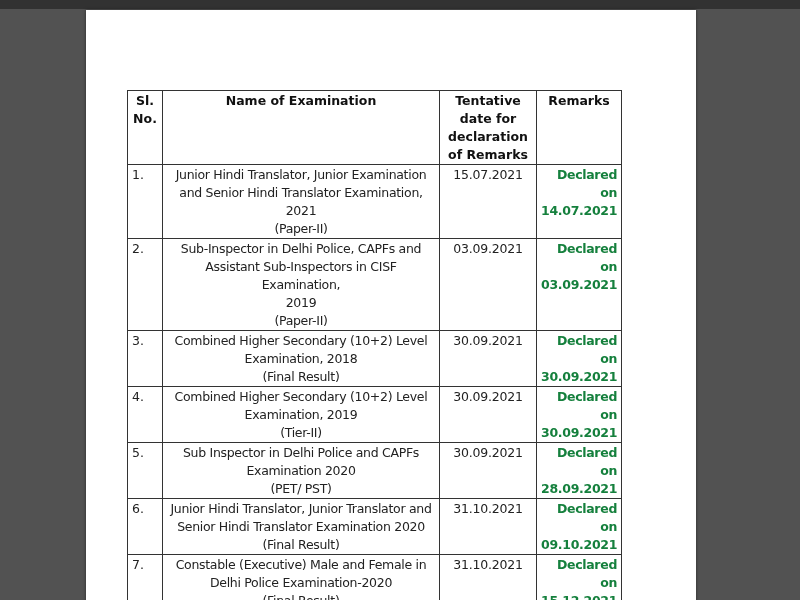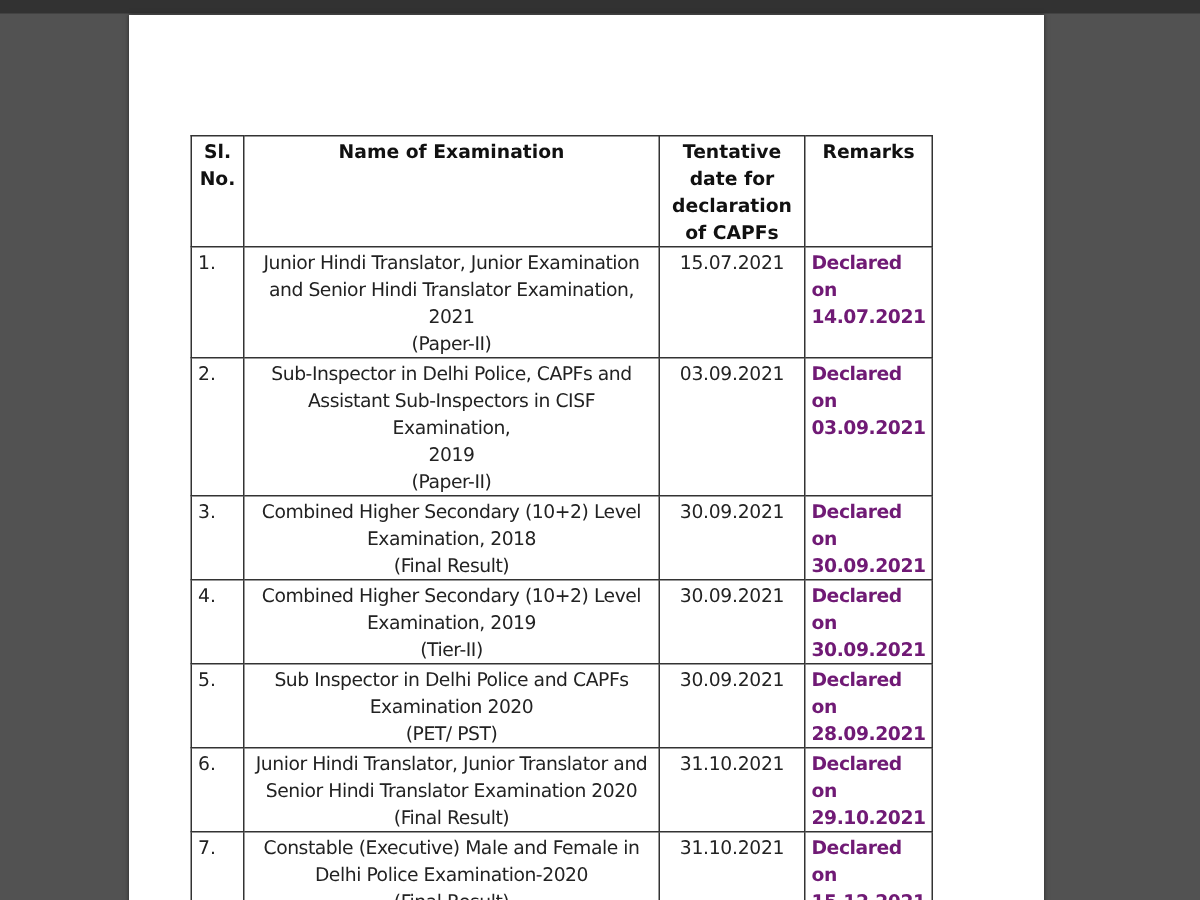--- a/index.html
+++ b/index.html
@@ -41,37 +41,37 @@
   table.results th {
     font-weight:bold; color:#111; text-align:center;
   }
   th.col-sl { width:26px; text-align:left;margin-top:31px; }
   th.col-name { width:268px; }
   th.col-date { width:88px; }
   th.col-remarks { width:76px; }
   td.sl { text-align:left; }
   td.name { text-align:center; letter-spacing:-0.3px; }
   td.date { text-align:center; letter-spacing:-0.2px; }
-  td.remarks { font-weight:bold; color:#701a75; text-align:left; letter-spacing:-0.3px;margin-left:48px; }
+  td.remarks { font-weight:bold; color:#15803d; text-align:right; letter-spacing:-0.3px;margin-left:48px; }
   .name-line { display:block; }
   tr.hdr th { height:70px; }
 </style>
 </head>
 <body>
 
 <div class="topbar"></div>
 
 <div class="page">
 
   <table class="results">
     <thead>
       <tr class="hdr">
         <th class="col-sl">Sl. No.</th>
         <th class="col-name">Name of Examination</th>
-        <th class="col-date">Tentative date for declaration of CAPFs</th>
+        <th class="col-date">Tentative date for declaration of Remarks</th>
         <th class="col-remarks">Remarks</th>
       </tr>
     </thead>
     <tbody id="rows">
         <tr>
           <td class="sl">1.</td>
           <td class="name">
             <span class="name-line">Junior Hindi Translator, Junior Examination</span>
             <span class="name-line">and Senior Hindi Translator Examination, 2021</span>
             <span class="name-line">(Paper-II)</span>
@@ -138,21 +138,21 @@
         <tr>
           <td class="sl">6.</td>
           <td class="name">
             <span class="name-line">Junior Hindi Translator, Junior Translator and</span>
             <span class="name-line">Senior Hindi Translator Examination 2020</span>
             <span class="name-line">(Final Result)</span>
           </td>
           <td class="date">31.10.2021</td>
           <td class="remarks">
             <span class="name-line">Declared on</span>
-            <span class="name-line">29.10.2021</span>
+            <span class="name-line">09.10.2021</span>
           </td>
         </tr>
         <tr>
           <td class="sl">7.</td>
           <td class="name">
             <span class="name-line">Constable (Executive) Male and Female in</span>
             <span class="name-line">Delhi Police Examination-2020</span>
             <span class="name-line">(Final Result)</span>
           </td>
           <td class="date">31.10.2021</td>

